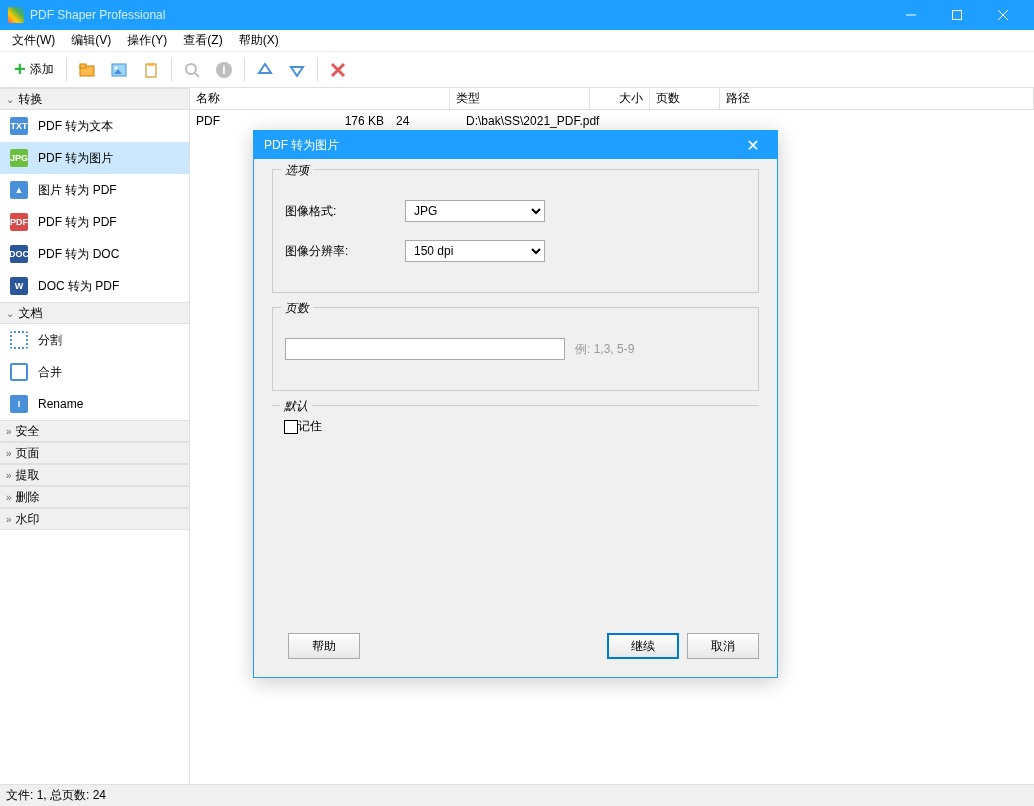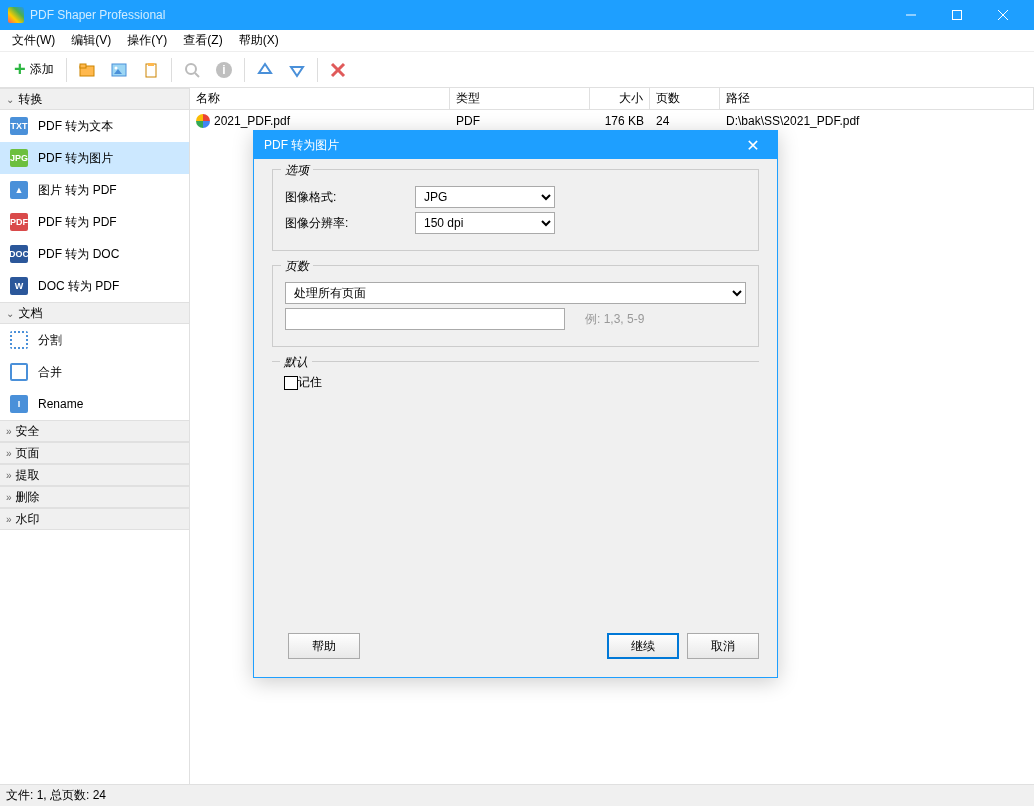--- a/index.html
+++ b/index.html
@@ -44,21 +44,21 @@
 .fileicon { width: 14px; height: 14px; border-radius: 50%; background: conic-gradient(#ea4335 0 25%, #4285f4 0 50%, #34a853 0 75%, #fbbc05 0); margin-right: 4px; display: inline-block; vertical-align: middle; }
 
 
 .dialog { position: absolute; left: 253px; top: 130px; width: 525px; height: 548px; background: #f0f0f0; border: 1px solid #1e9fff; box-shadow: 0 4px 20px rgba(0,0,0,0.2); z-index: 100; }
 .dlg-titlebar { height: 28px; background: #1e9fff; color: #fff; display: flex; align-items: center; padding: 0 10px; }
 .dlg-titlebar .dtitle { flex: 1; }
 .dlg-titlebar .dclose { width: 28px; height: 28px; display: flex; align-items: center; justify-content: center; cursor: pointer; font-size: 16px; }
 .dlg-body { padding: 10px 18px; }
 .fieldset { border: 1px solid #ccc; padding: 12px; margin-bottom: 14px; position: relative; }
 .fieldset .legend { position: absolute; top: -8px; left: 8px; background: #f0f0f0; padding: 0 4px; font-style: italic; }
-.frow { display: flex; align-items: center; margin: 4px 0; gap: 10px; }
+.frow { display: flex; align-items: center; margin: 18px 0; }
 .frow label { width: 120px; }
 .frow select, .frow input[type=text] { width: 140px; height: 22px; border: 1px solid #aaa; background: #fff; padding: 0 4px; }
 .wide-select { width: 100% !important; }
 .disabled-input { width: 280px !important; background: #f5f5f5; }
 .hint { color: #999; margin-left: 10px; text-align: center; }
 .chkrow { display: flex; align-items: center; gap: 0; }
 .chkrow .chk { width: 14px; height: 14px; border: 1px solid #000; background: #fff; cursor: pointer; }
 .dlg-buttons { position: absolute; bottom: 18px; left: 18px; right: 18px; display: flex; }
 .dlg-buttons .spacer { flex: 1; }
 .dlg-btn { min-width: 72px; height: 26px; border: 1px solid #aaa; background: linear-gradient(#fefefe,#e8e8e8); cursor: pointer; margin-left: 8px; display: flex; align-items: center; justify-content: center; }
@@ -229,21 +229,20 @@
 
   <div class="filearea">
     <div class="colheaders">
       <div class="colh" style="width:260px">名称</div>
       <div class="colh" style="width:140px">类型</div>
       <div class="colh" style="width:60px;justify-content:flex-end">大小</div>
       <div class="colh" style="width:70px">页数</div>
       <div class="colh" style="flex:1">路径</div>
     </div>
     <div class="filerow">
-      <div class="cell" style="width:260px"><span class="fileicon"></span><span>2021_PDF.pdf</span></div>
       <div class="cell" style="width:140px">PDF</div>
       <div class="cell" style="width:60px;text-align:right">176 KB</div>
       <div class="cell" style="width:70px">24</div>
       <div class="cell" style="flex:1">D:\bak\SS\2021_PDF.pdf</div>
     </div>
   </div>
 </div>
 
 <div class="statusbar">
   <span>文件: 1, 总页数: 24</span>
@@ -264,23 +263,20 @@
       </div>
       <div class="frow">
         <label>图像分辨率:</label>
         <select><option>150 dpi</option></select>
       </div>
     </div>
 
     <div class="fieldset">
       <div class="legend">页数</div>
       <div class="frow">
-        <select class="wide-select"><option>处理所有页面</option></select>
-      </div>
-      <div class="frow">
         <input type="text" class="disabled-input" disabled="" style="">
         <span class="hint">例: 1,3, 5-9</span>
       </div>
     </div>
 
     <div class="fieldset" style="border-bottom:none;border-left:none;border-right:none;padding-bottom:4px;">
       <div class="legend">默认</div>
       <div class="chkrow">
         <span class="chk"></span>
         <span>记住</span>

